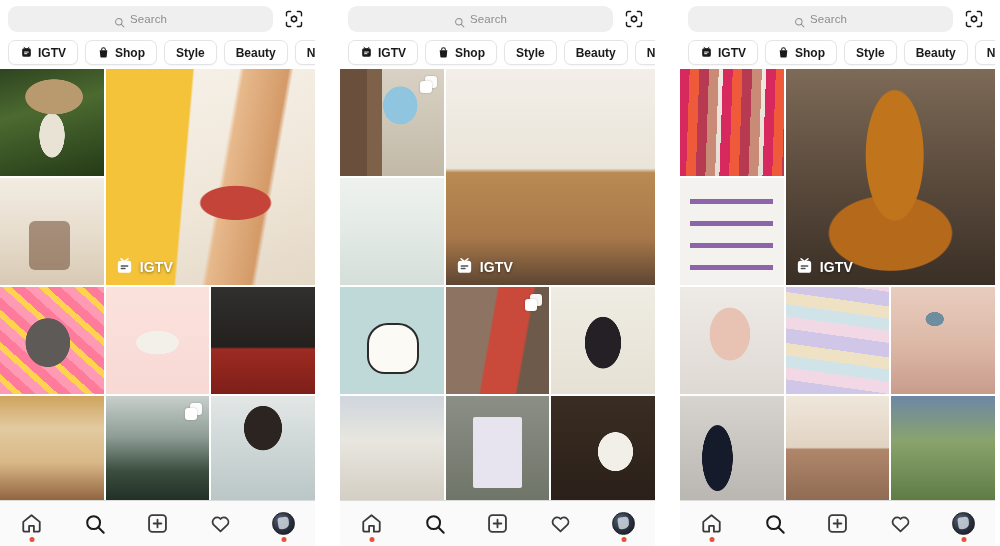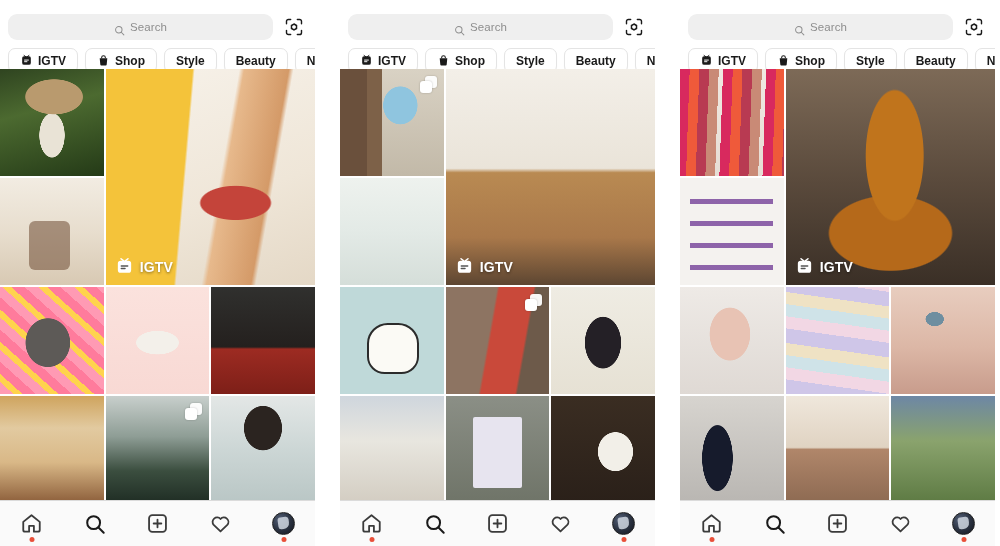--- a/index.html
+++ b/index.html
@@ -32,21 +32,20 @@
     background: #ffffff;
     flex: 0 0 69px;
     position: relative;
   }
   .search-row {
     display: flex;
     align-items: center;
     padding: 4px 8px 0 8px;
     height: 34px;
     gap: 8px;
-    margin-top: 8px;
   }
   .search-field {
     flex: 1 1 auto;
     height: 26px;
     background: #efefef;
     border-radius: 9px;
     display: flex;
     align-items: center;
     justify-content: center;
     gap: 5px;

